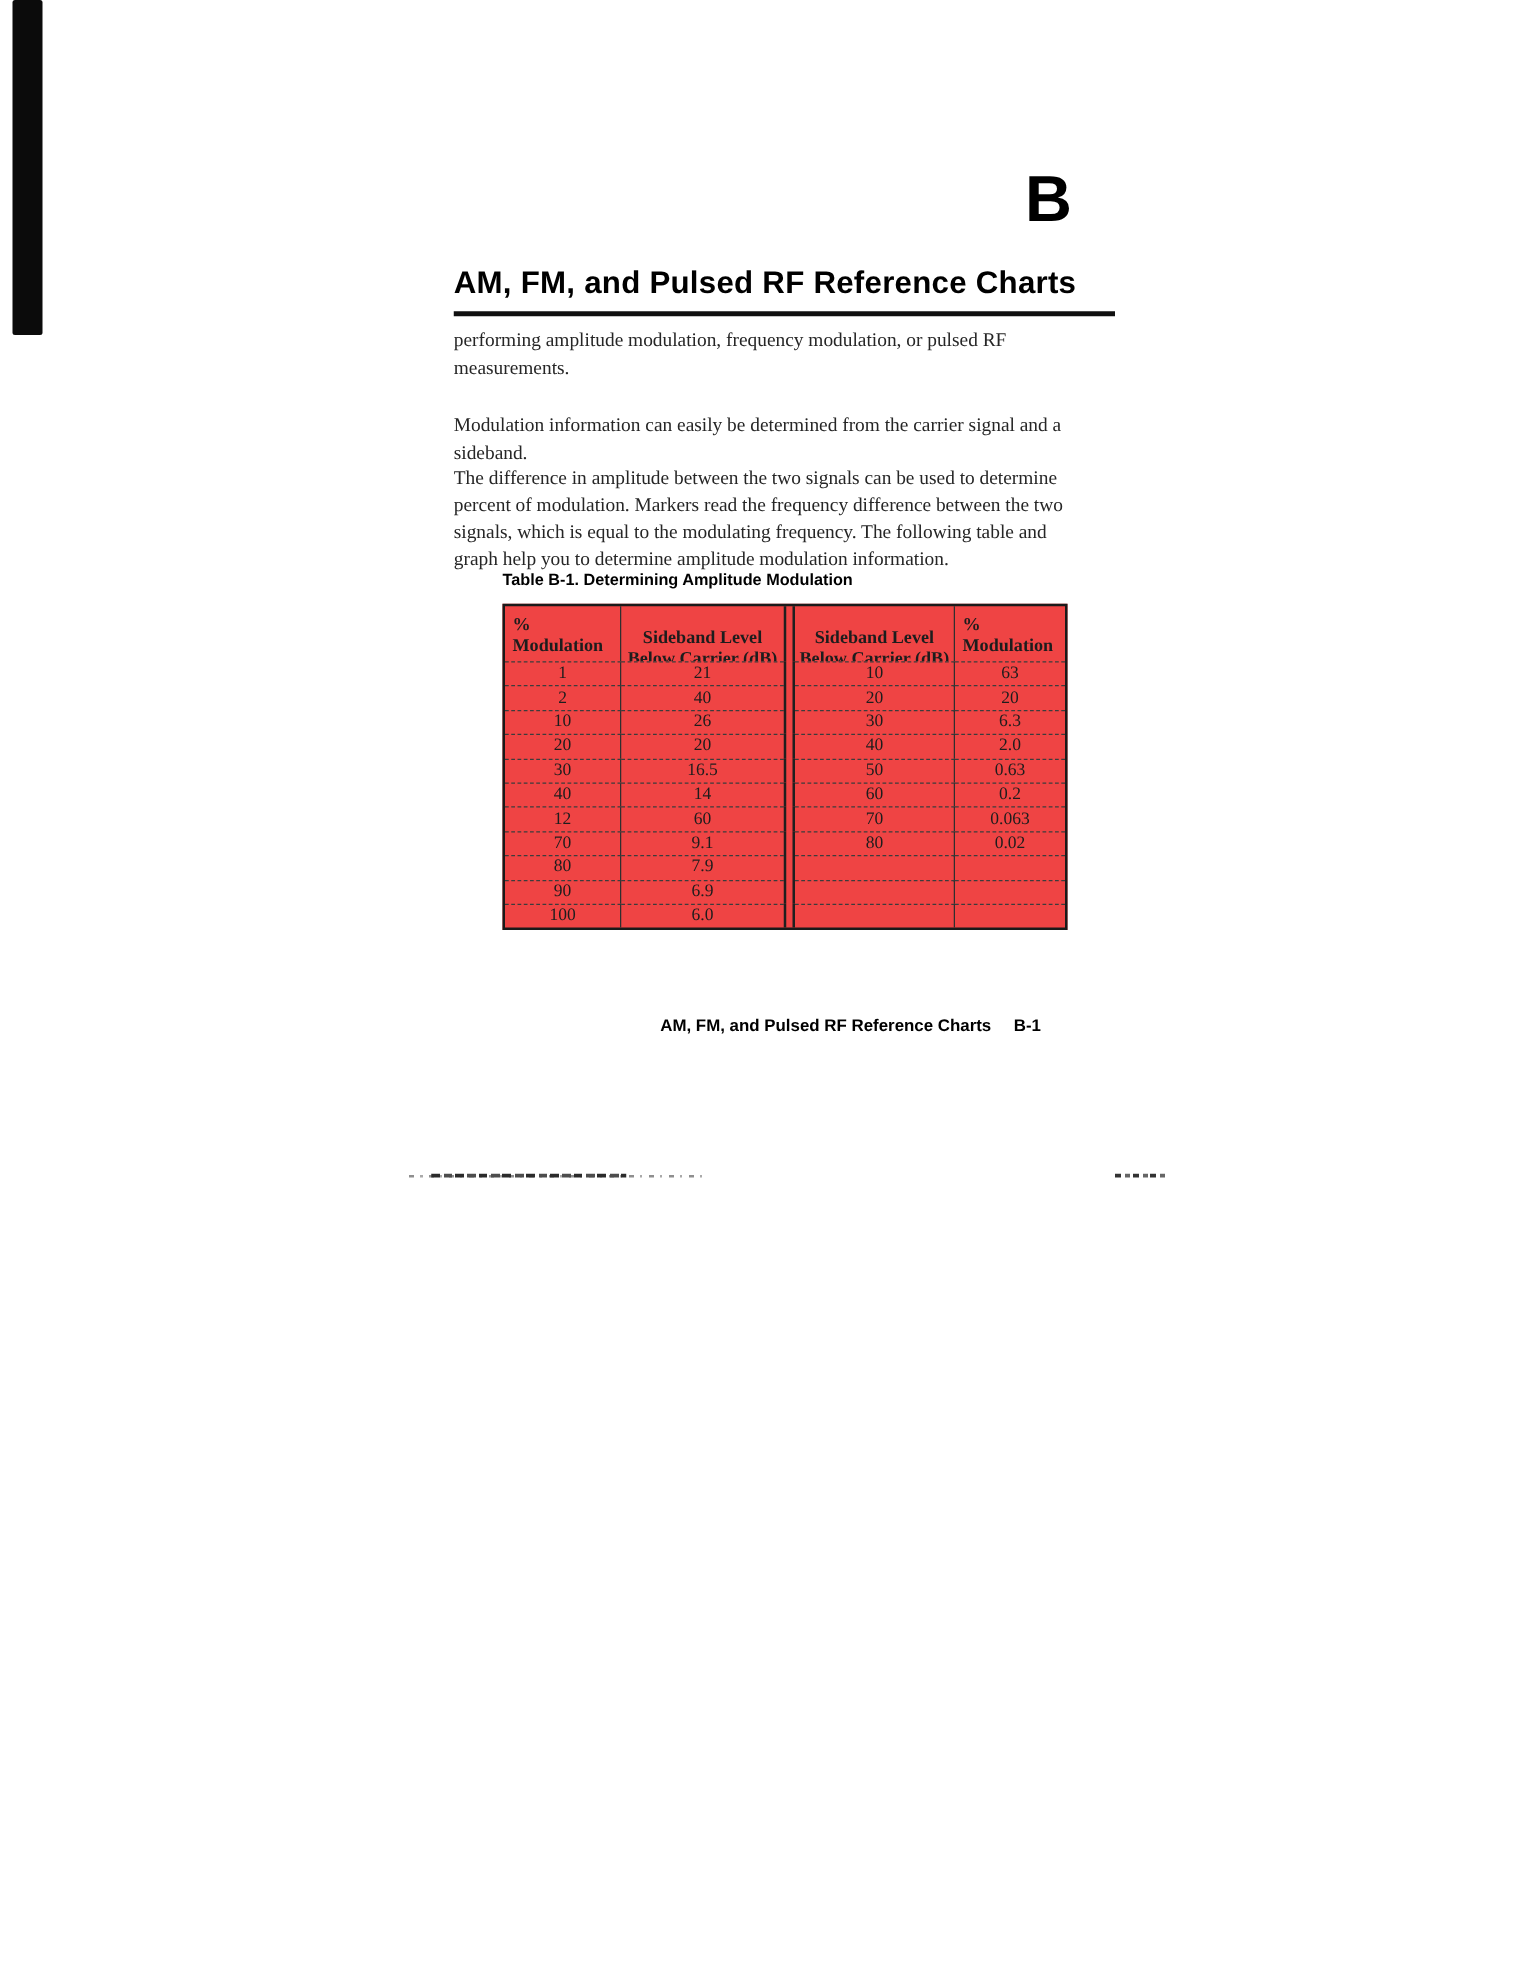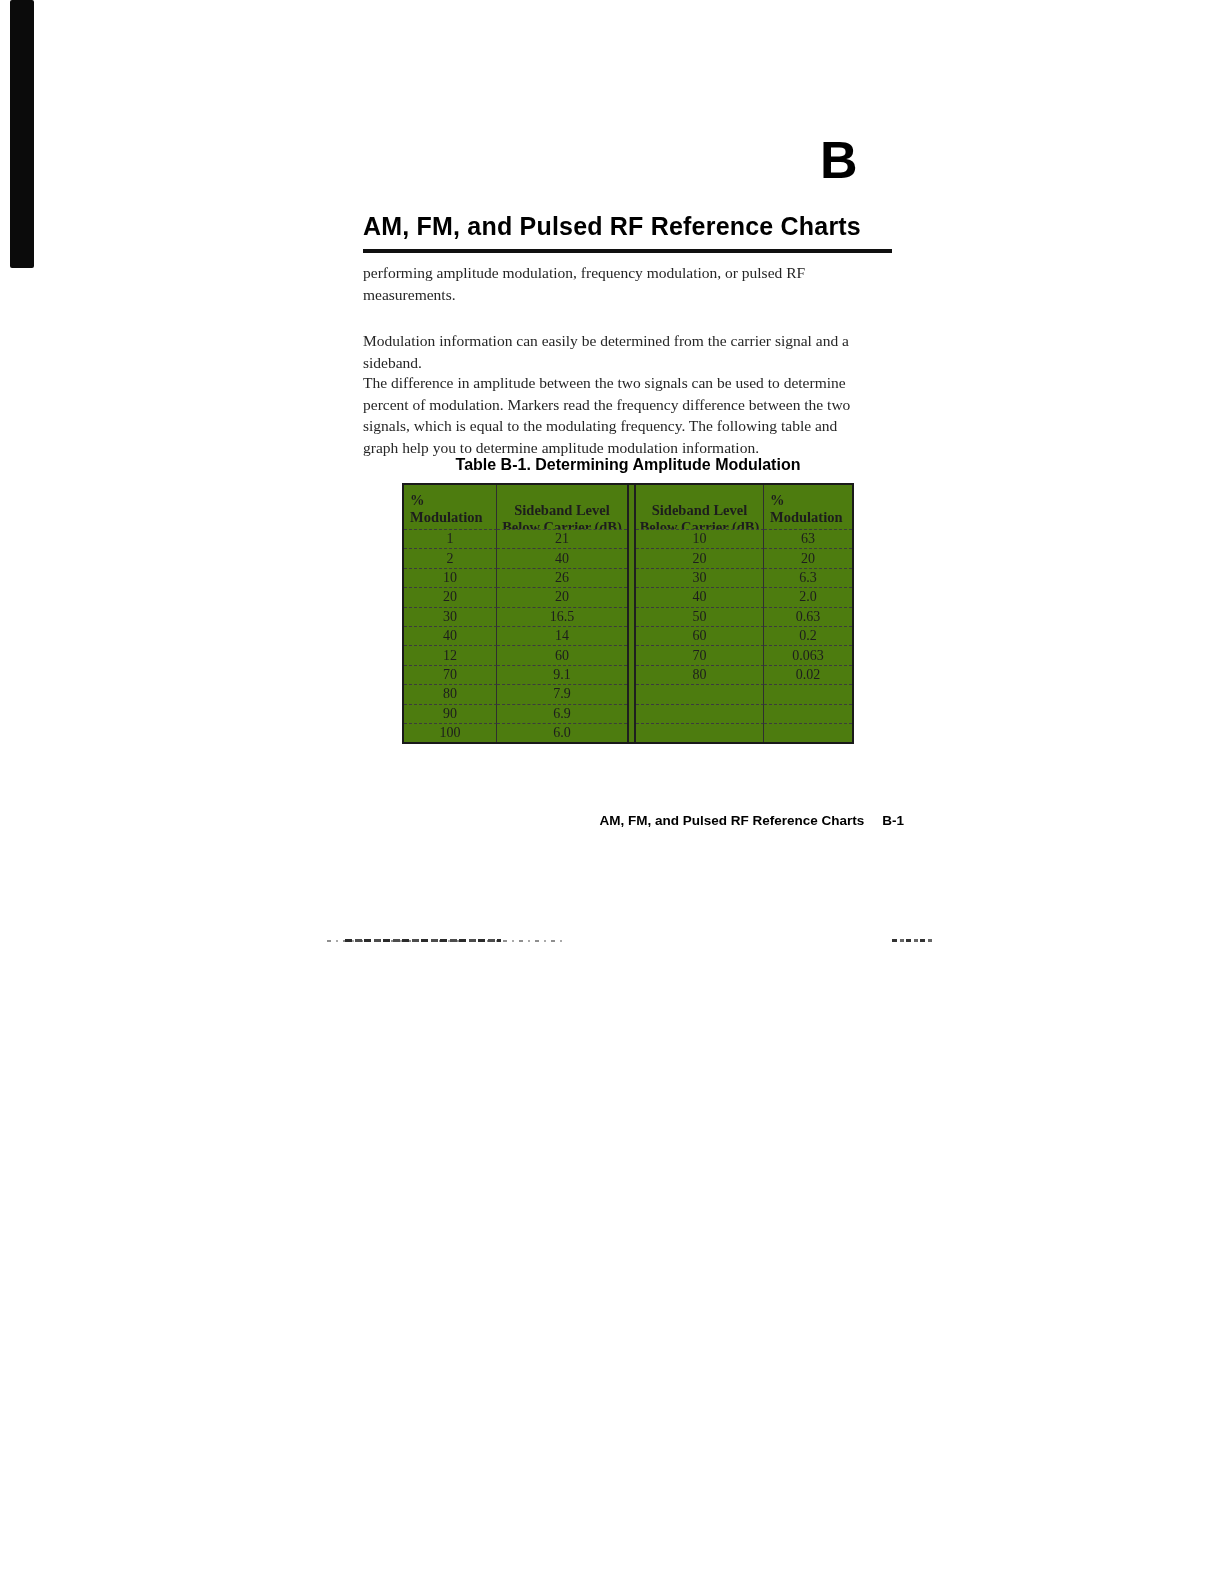--- a/index.html
+++ b/index.html
@@ -26,38 +26,38 @@
     font-weight:700;font-size:25px;color:#000;letter-spacing:.2px;white-space:nowrap;}
   .title-rule{left:363px;top:249px;width:529px;height:4px;background:#101010;}
 
   
   .para{white-space:nowrap;font-size:15.5px;line-height:21.5px;color:#262626;}
   .p1{left:363px;top:262px;}
   .p2{left:363px;top:330px;}
   .p3{left:363px;top:372px;}
 
   
-  .table-title{left:402px;top:456px;width:452px;text-align:center;
-    font-family:"Liberation Sans",sans-serif;font-weight:700;font-size:16px;color:#000;}
+  .table-title{left:402px;top:456px;width:452px;text-align:left;
+    font-family:"Liberation Sans",sans-serif;font-weight:700;font-size:13px;color:#000;}
   .tbl{left:402px;top:483px;display:grid;
     grid-template-columns:93px 130px 9px 128px 88px;
     grid-template-rows:44px repeat(11,19.4px);
-    border:2px solid #1a1a1a;background:#4d7c0f;}
+    border:2px solid #1a1a1a;background:#ef4444;}
   .tc{display:flex;align-items:center;justify-content:center;
     font-family:"Liberation Serif",serif;font-size:14px;color:#1d1d1d;overflow:hidden;}
   .rc{border-top:1px dashed #3c3c3c;}
   .col-a{border-right:1px solid #2f2f2f;}
   .col-d{border-right:1px solid #2f2f2f;}
   .spacer{border-left:2px solid #1f1f1f;border-right:2px solid #1f1f1f;}
   .hc{font-weight:700;font-size:14.5px;}
   .hc.two{flex-direction:column;justify-content:flex-start;padding-top:17px;line-height:17px;}
   .hc.corner{justify-content:flex-start;align-items:flex-start;padding:7px 0 0 6px;}
 
   
-  .footer{left:479px;top:813px;width:425px;text-align:right;
+  .footer{left:468px;top:813px;width:425px;text-align:center;
     font-family:"Liberation Sans",sans-serif;font-weight:700;font-size:13.5px;color:#000;white-space:nowrap;}
   .footer .pageno{margin-left:18px;}
 </style>
 </head>
 <body>
 
 <div class="abs bind-bar"></div>
 <div class="abs noise noise-a1"></div>
 <div class="abs noise noise-a2"></div>
 <div class="abs noise noise-b"></div>

